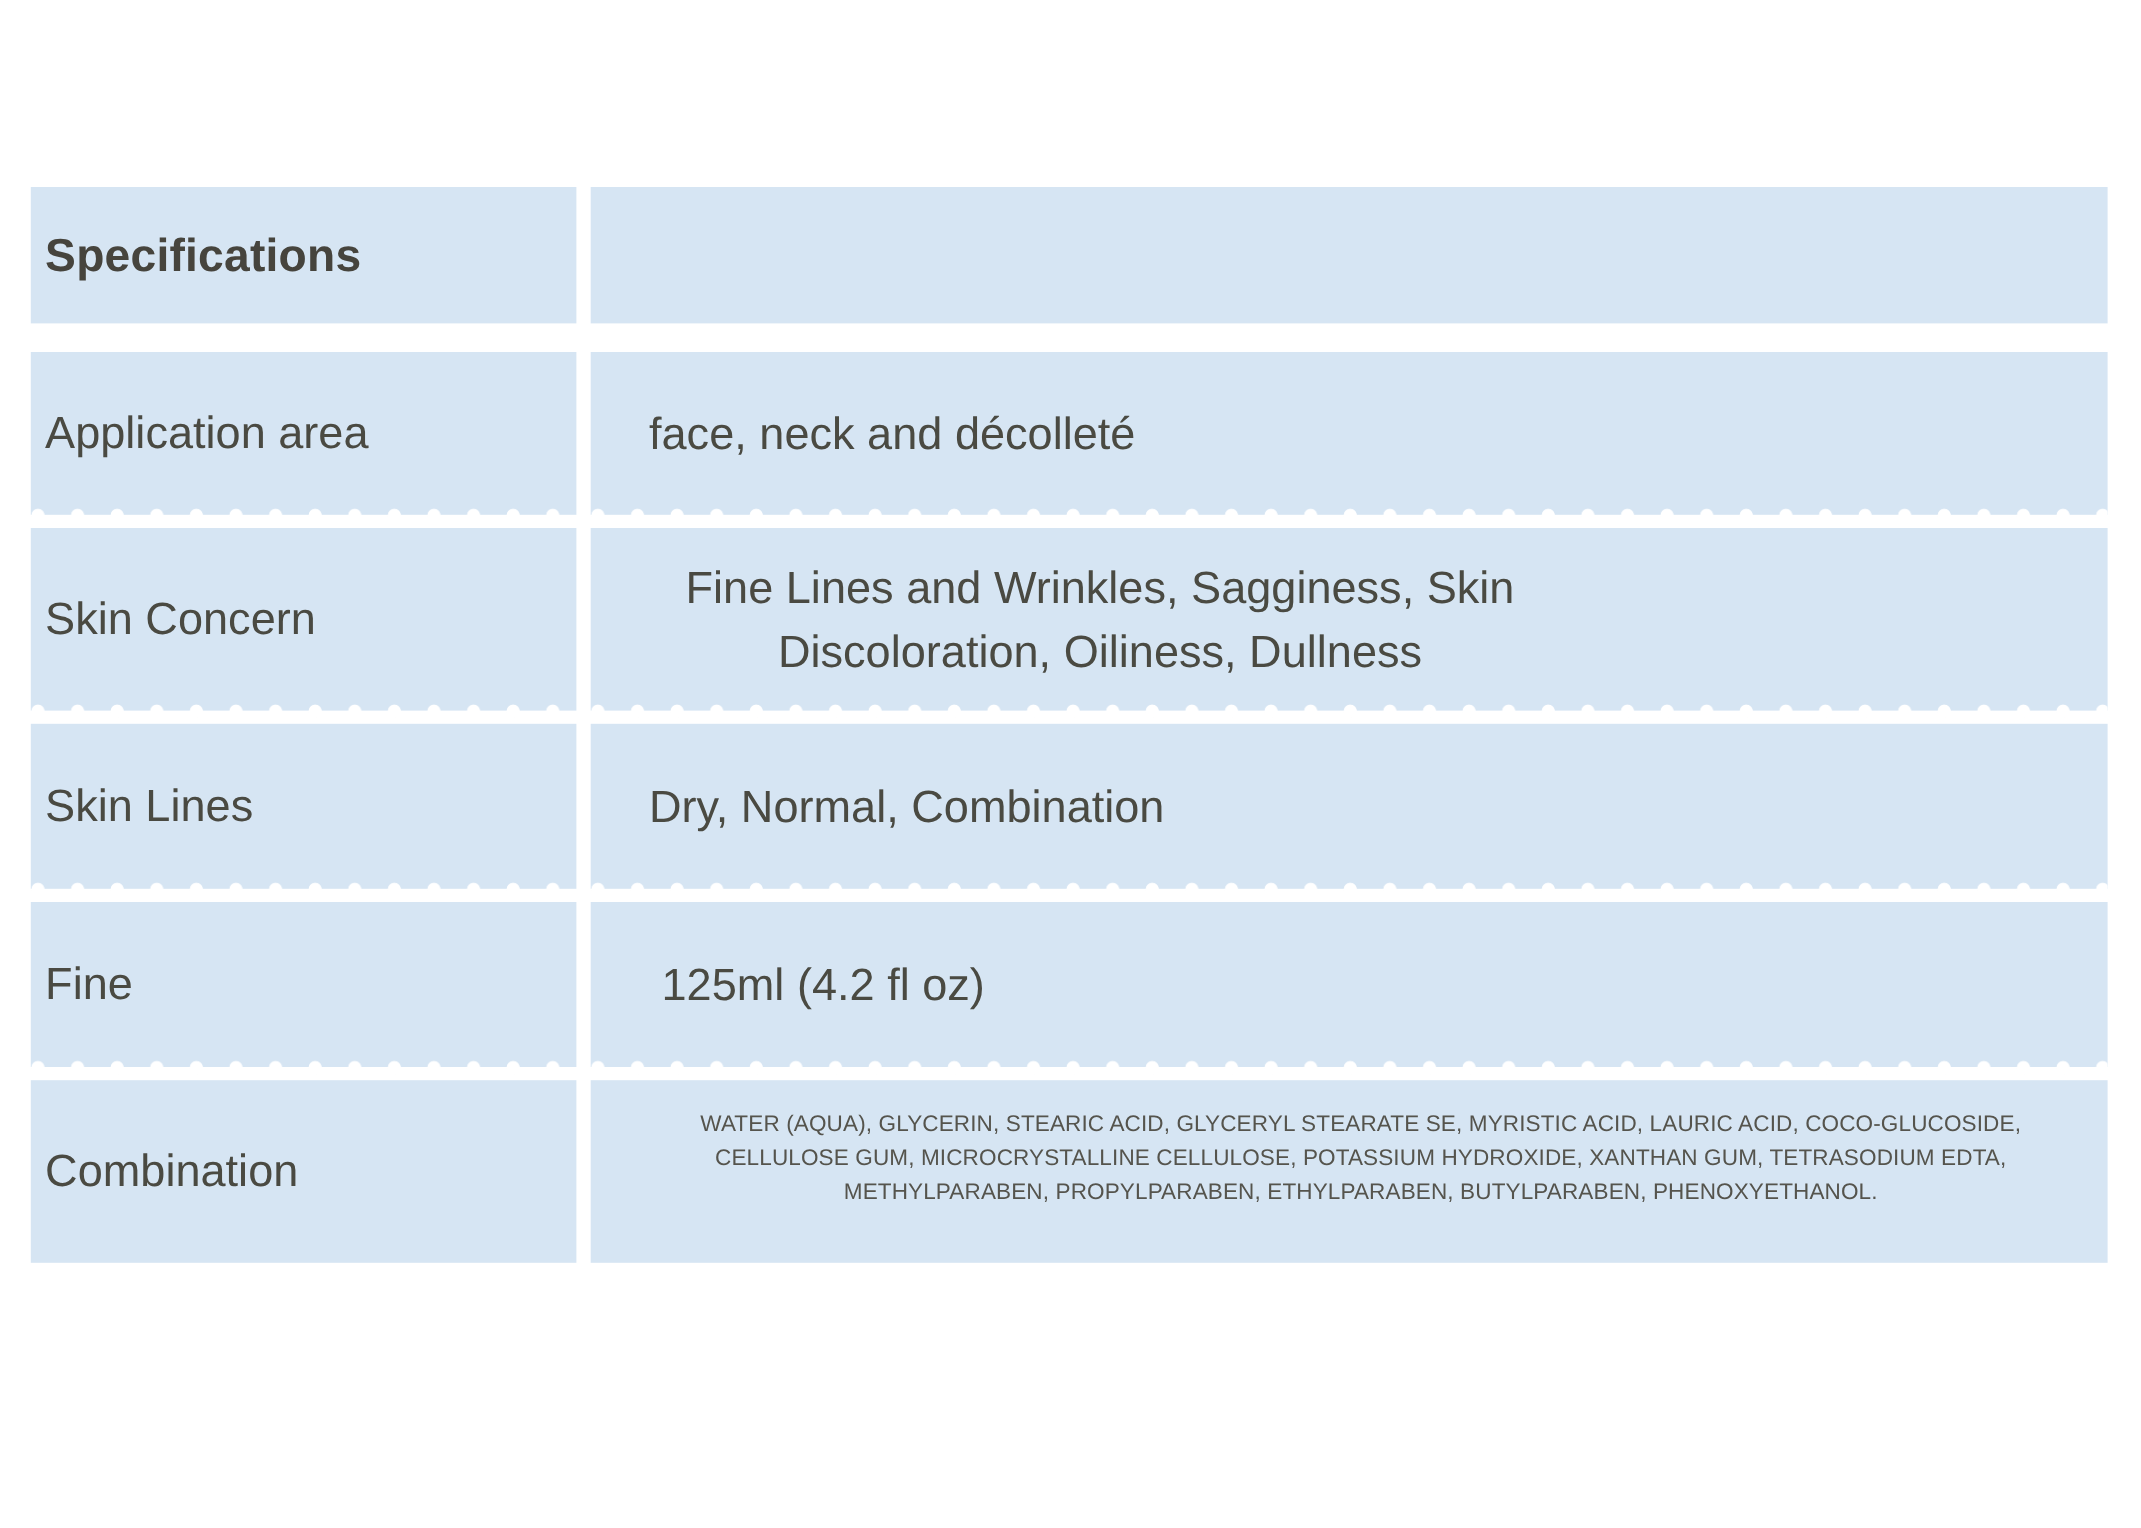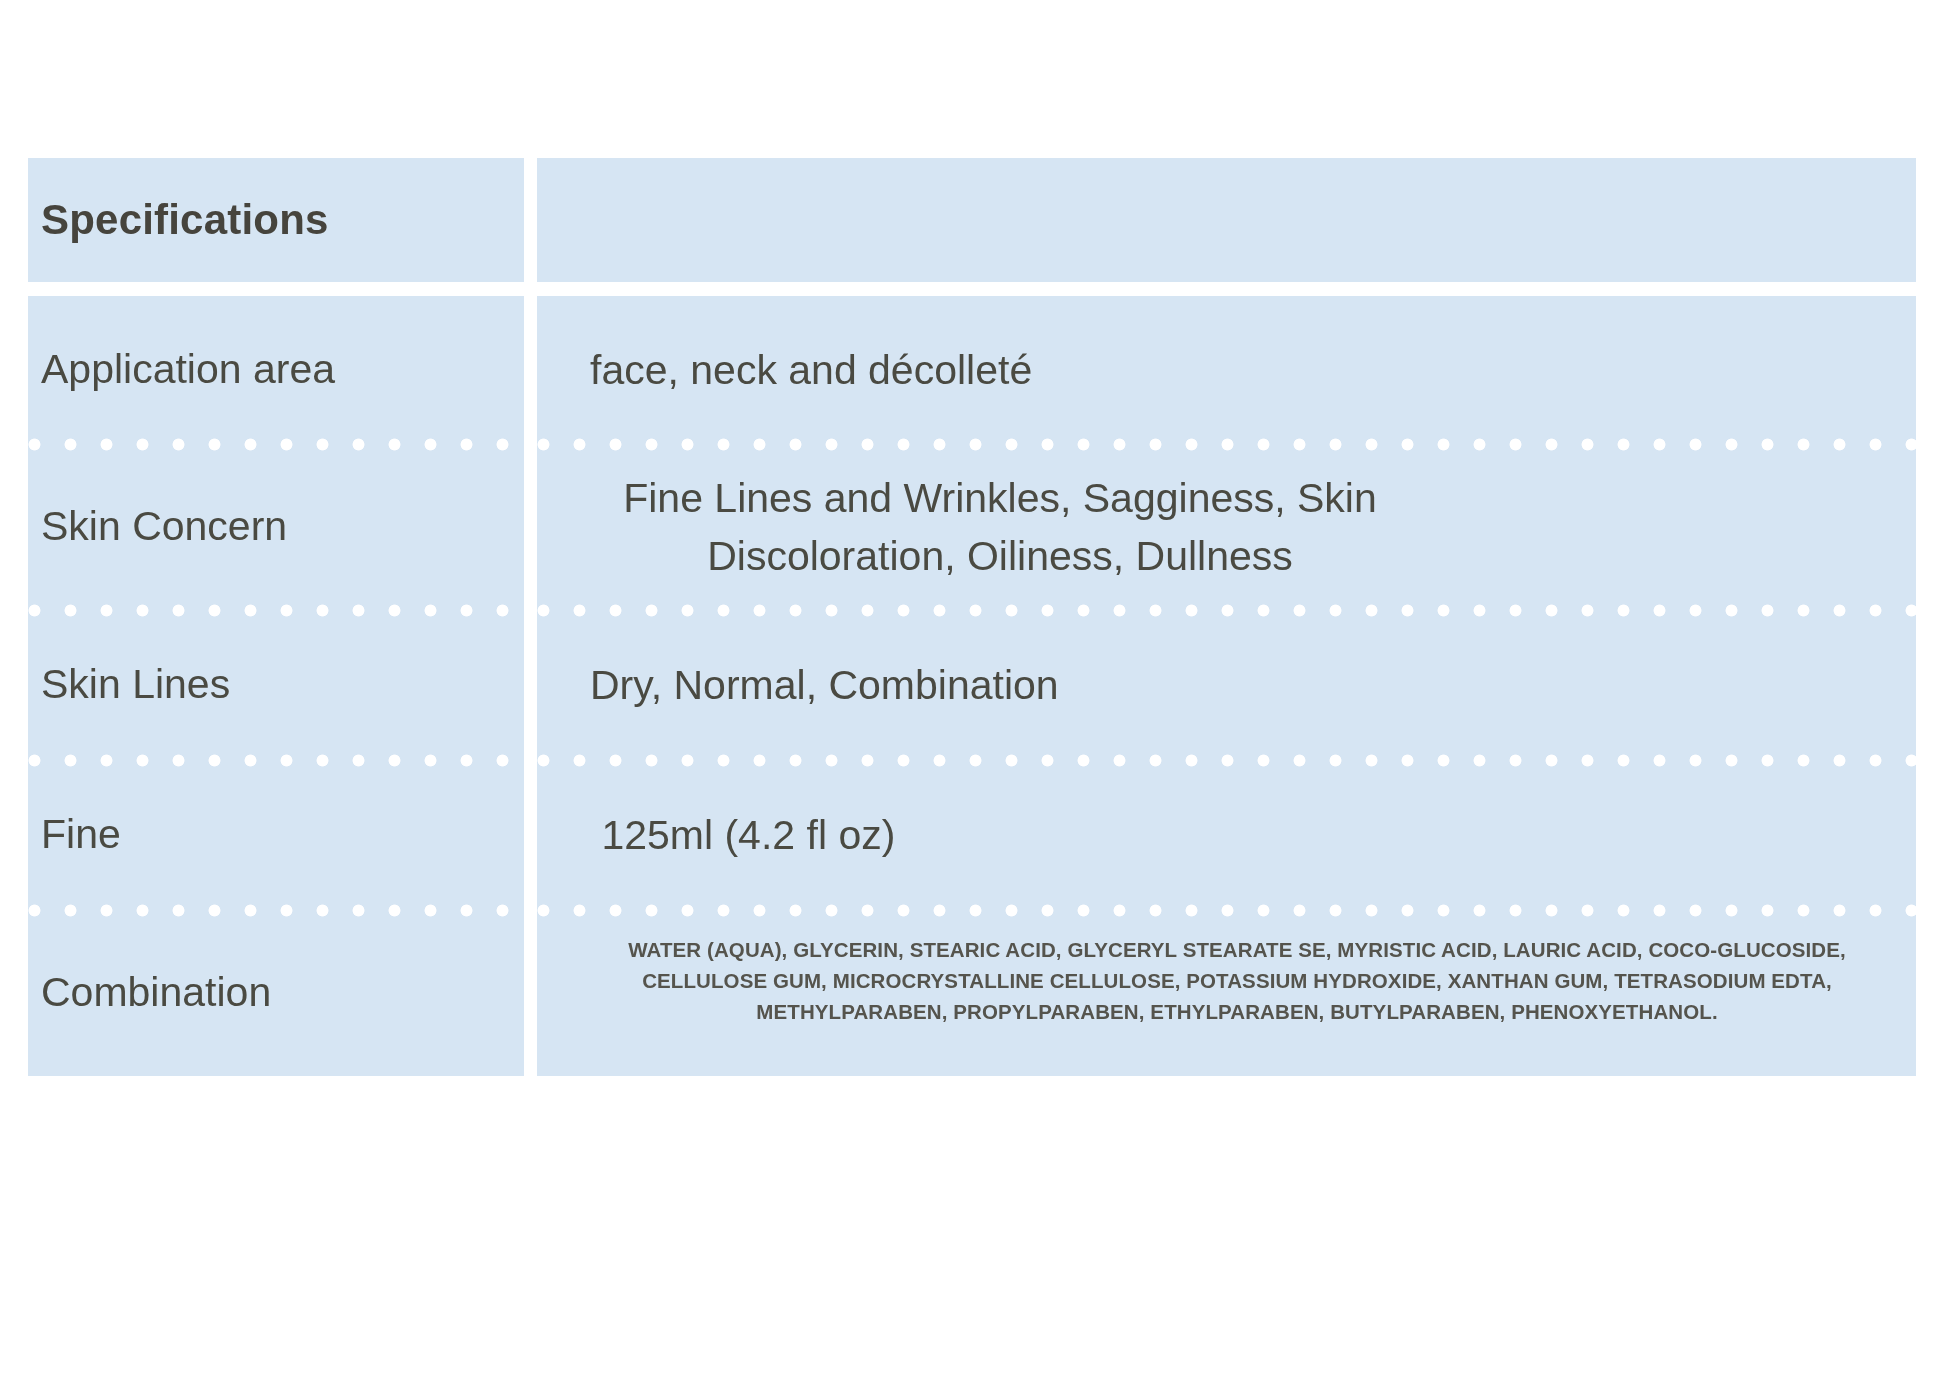--- a/index.html
+++ b/index.html
@@ -29,20 +29,21 @@
     align-items: stretch;
     column-gap: 13px;
     position: relative;
   }
 
   .cell-label,
   .cell-value {
     background: #d6e5f3;
     box-sizing: border-box;
     position: relative;
+    margin-top: 12px;
   }
 
   .cell-label {
     width: 496px;
     flex: 0 0 496px;
     padding-left: 13px;
     display: flex;
     align-items: center;
   }
 
@@ -92,21 +93,20 @@
     line-height: 1.42;
     text-align: center;
   }
 
   .value-text.small {
     font-size: 20.5px;
     line-height: 1.52;
     letter-spacing: 0.1px;
     color: #55544d;
     padding-right: 32px;
-    font-weight: bold;
   }
 
   
   .row-application .cell-label,
   .row-application .cell-value { height: 148px; }
 
   .row-concern .cell-label,
   .row-concern .cell-value { height: 166px; }
 
   .row-skintype .cell-label,

